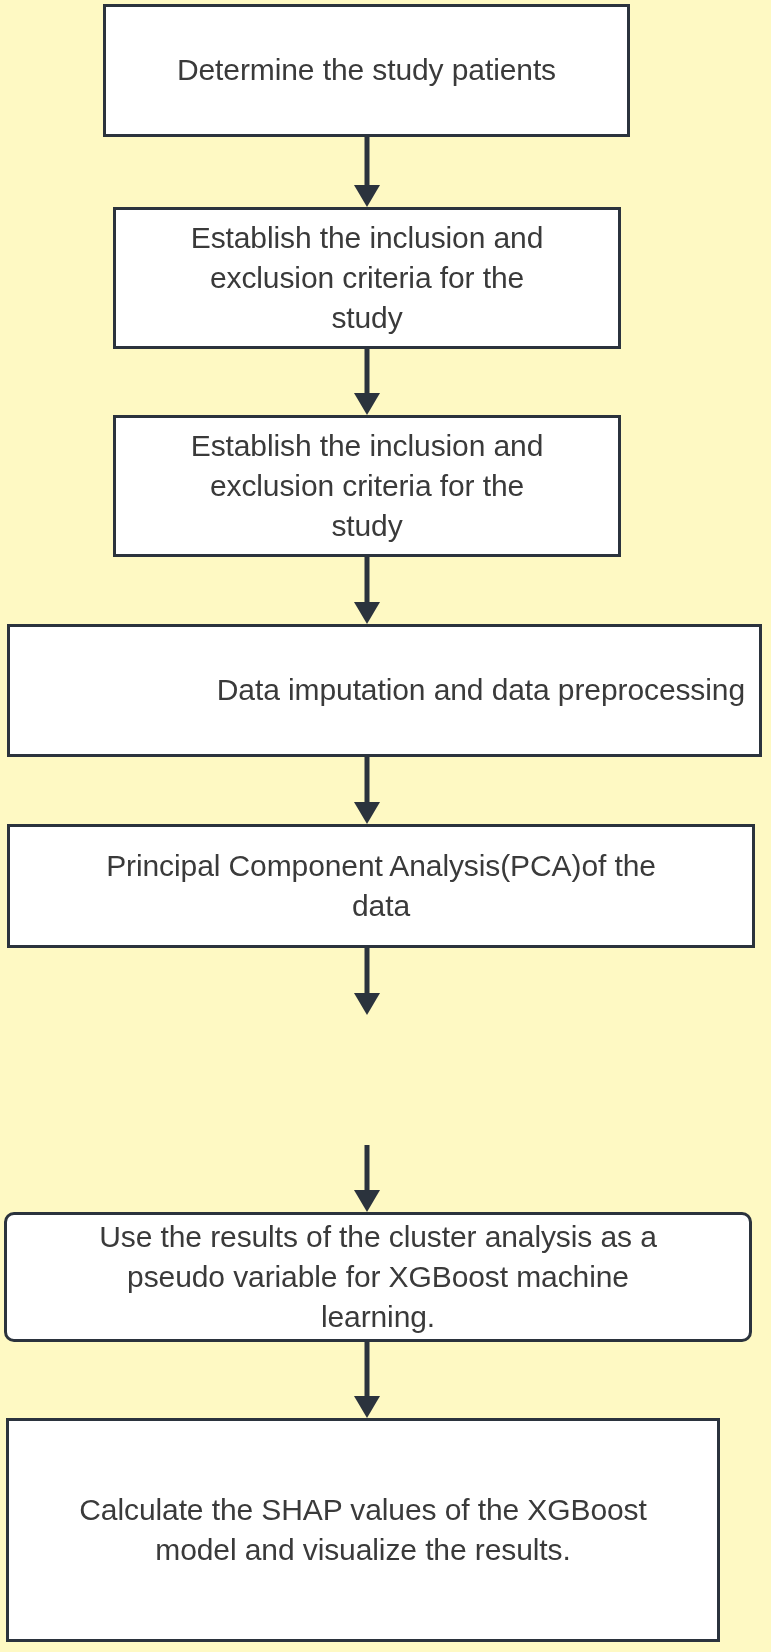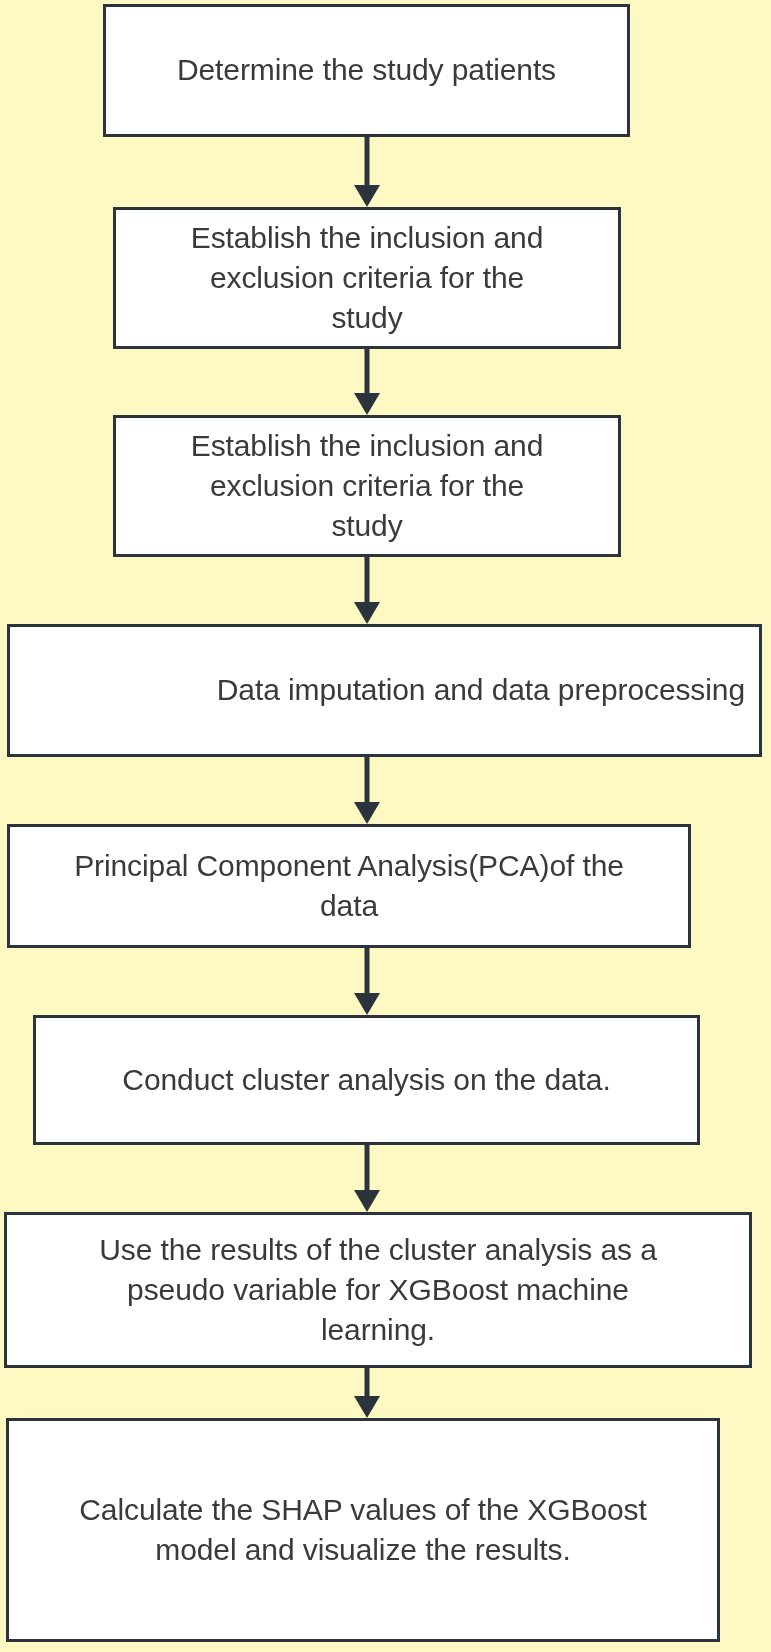--- a/index.html
+++ b/index.html
@@ -104,28 +104,25 @@
 study</span>
     </div>
     <div class="flow-node" style="left: 113px; top: 415px; width: 508px; height: 142px; border-color: rgb(43, 51, 61);">
       <span class="node-label" style="color: rgb(58, 58, 58);">Establish the inclusion and
 exclusion criteria for the
 study</span>
     </div>
     <div class="flow-node" style="left: 7px; top: 624px; width: 755px; height: 133px; border-color: rgb(43, 51, 61);">
       <span class="node-label" style="color: rgb(58, 58, 58); text-align: right;">Data imputation and data preprocessing</span>
     </div>
-    <div class="flow-node" style="left: 7px; top: 824px; width: 684px; height: 124px; border-color: rgb(43, 51, 61);">
+    <div class="flow-node" style="left: 7px; top: 824px; width: 748px; height: 124px; border-color: rgb(43, 51, 61);">
       <span class="node-label" style="color: rgb(58, 58, 58);">Principal Component Analysis(PCA)of the
 data</span>
     </div>
-    <div class="flow-node" style="left: 33px; top: 1015px; width: 667px; height: 130px; border-color: rgb(43, 51, 61);">
-      <span class="node-label" style="color: rgb(58, 58, 58);">Conduct cluster analysis on the data.</span>
-    </div>
-    <div class="flow-node" style="left: 4px; top: 1212px; width: 748px; height: 156px; border-color: rgb(43, 51, 61);">
+    <div class="flow-node" style="left: 4px; top: 1212px; width: 748px; height: 130px; border-color: rgb(43, 51, 61); border-radius: 10px;">
       <span class="node-label" style="color: rgb(58, 58, 58);">Use the results of the cluster analysis as a
 pseudo variable for XGBoost machine
 learning.</span>
     </div>
     <div class="flow-node" style="left: 6px; top: 1418px; width: 714px; height: 224px; border-color: rgb(43, 51, 61);">
       <span class="node-label" style="color: rgb(58, 58, 58);">Calculate the SHAP values of the XGBoost
 model and visualize the results.</span>
     </div>
   </div>
 

